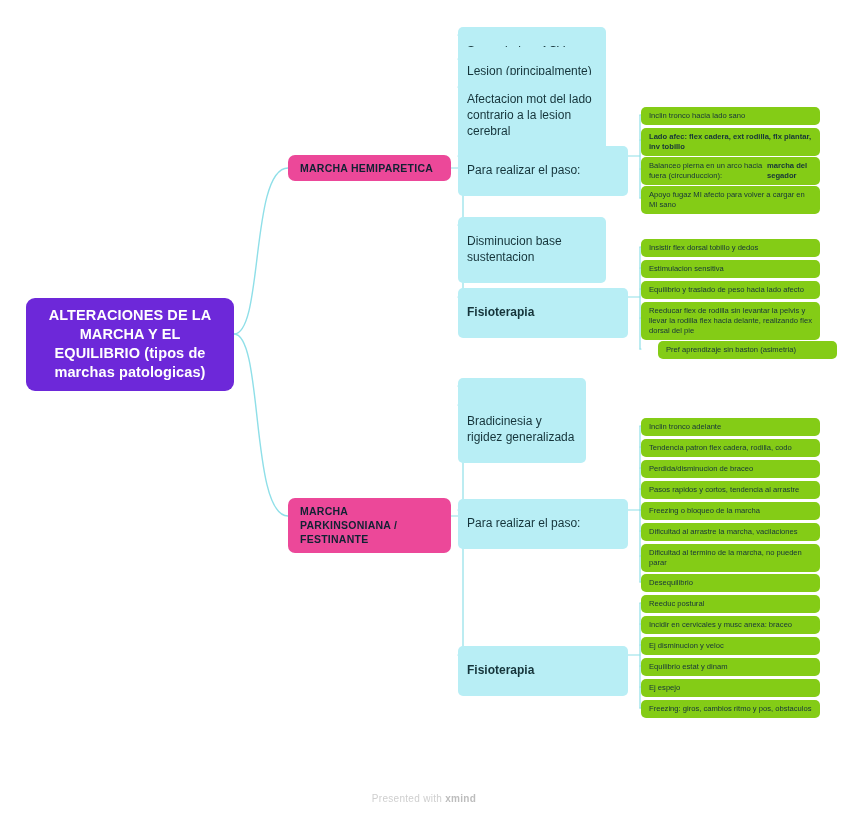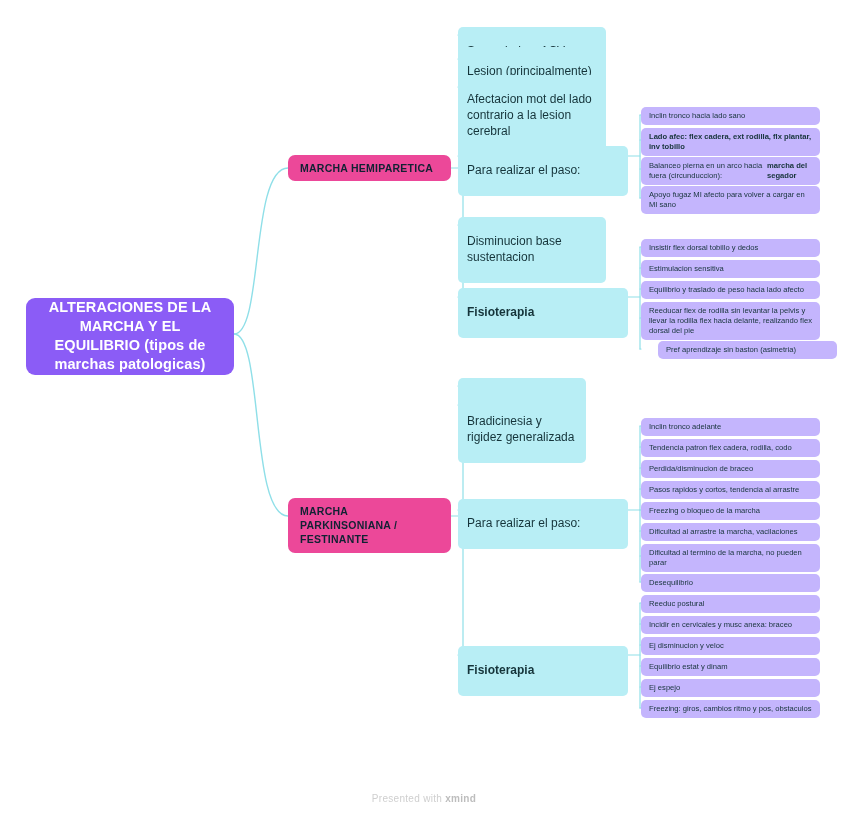--- a/index.html
+++ b/index.html
@@ -10,29 +10,29 @@
     overflow:hidden;
     position:relative;
   }
   #canvas{position:absolute;left:0;top:0;width:848px;height:817px;}
   svg.links{position:absolute;left:0;top:0;width:848px;height:817px;pointer-events:none;}
 
   .node{position:absolute;box-sizing:border-box;}
 
   
   .root{
-    background:#8b5cf6;
+    background:#6d28d9;
     color:#ffffff;
     border-radius:9px;
     font-size:14.5px;
     font-weight:bold;
     line-height:1.32;
     text-align:center;
     display:flex;align-items:center;justify-content:center;
-    padding:0 10px;
+    padding:8px 10px;
     letter-spacing:.1px;
   }
 
   
   .l1{
     background:#ec4899;
     color:#123;
     border-radius:7px;
     font-size:10.5px;
     font-weight:bold;
@@ -49,21 +49,21 @@
     border-radius:5px;
     font-size:12px;
     line-height:1.32;
     display:flex;align-items:center;
     padding:17px 9px;
   }
   .l2.bold{font-weight:bold;}
 
   
   .l3{
-    background:#c4b5fd;
+    background:#84cc16;
     color:#16333a;
     border-radius:5px;
     font-size:7.6px;
     line-height:1.33;
     display:flex;align-items:center;
     padding:4px 8px;
   }
   .l3 b{font-weight:bold;}
 
   .footer{

